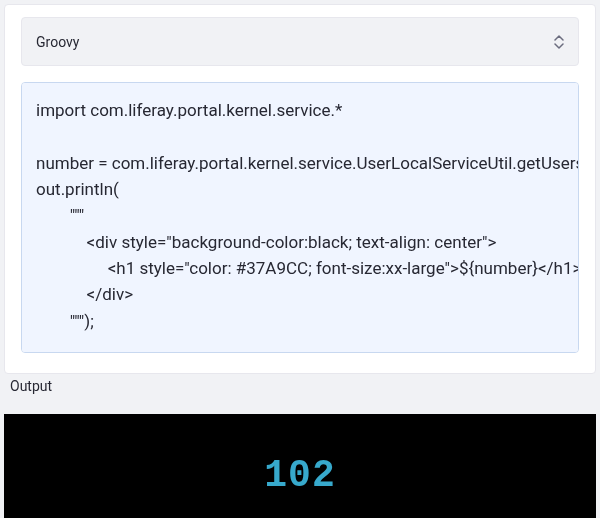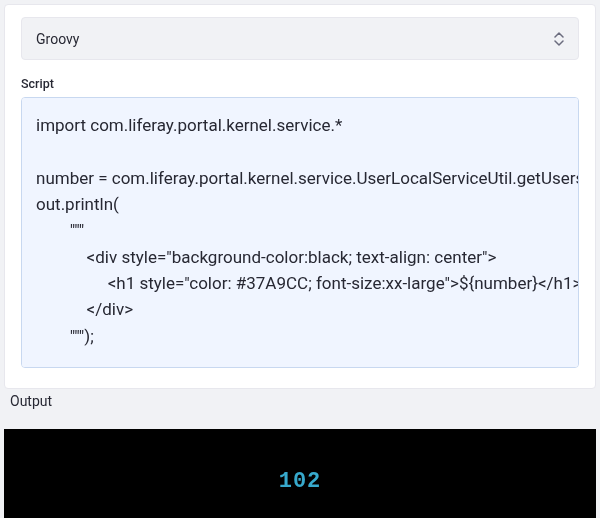--- a/index.html
+++ b/index.html
@@ -24,21 +24,21 @@
     color: #272833;
     margin-bottom: 6px;
     display: block;
     font-weight: 500;
   }
   .select-wrap {
     position: relative;
     background: #f1f2f5;
     border: 1px solid #e7e7ed;
     border-radius: 4px;
-    height: 43px;
+    height: 49px;
     display: flex;
     align-items: center;
     padding: 0 36px 0 14px;
     cursor: pointer;
   }
   .select-value {
     color: #272833;
     font-size: 14px;
   }
   .sort-icon {
@@ -70,42 +70,41 @@
   }
   .output-box {
     background: #000;
     margin: 6px 4px 10px 4px;
     padding: 40px 0;
     text-align: center;
   }
   .output-number {
     font-family: "Courier New", Consolas, monospace;
     font-weight: 700;
-    font-size: 22px;
+    font-size: 38px;
     color: #37A9CC;
     letter-spacing: 1px;
   }
 </style>
 </head>
 <body>
 
 <div class="panel">
 
   <div class="select-wrap">
     <span class="select-value">Groovy</span>
     <span class="sort-icon">
       <svg viewBox="0 0 10 14" width="10" height="14">
         <path d="M1 5 L5 1 L9 5" fill="none" stroke="#6b6c7e" stroke-width="1.5" stroke-linecap="round" stroke-linejoin="round"></path>
         <path d="M1 9 L5 13 L9 9" fill="none" stroke="#6b6c7e" stroke-width="1.5" stroke-linecap="round" stroke-linejoin="round"></path>
       </svg>
     </span>
   </div>
 
   <div class="field-gap">
-    <label class="form-label">Script</label>
     <div class="code-area">import com.liferay.portal.kernel.service.*
 
 number = com.liferay.portal.kernel.service.UserLocalServiceUtil.getUsersCount();
 out.println(
         """
             &lt;div style="background-color:black; text-align: center"&gt;
                  &lt;h1 style="color: #37A9CC; font-size:xx-large"&gt;${number}&lt;/h1&gt;
             &lt;/div&gt;
         """);</div>
   </div>

